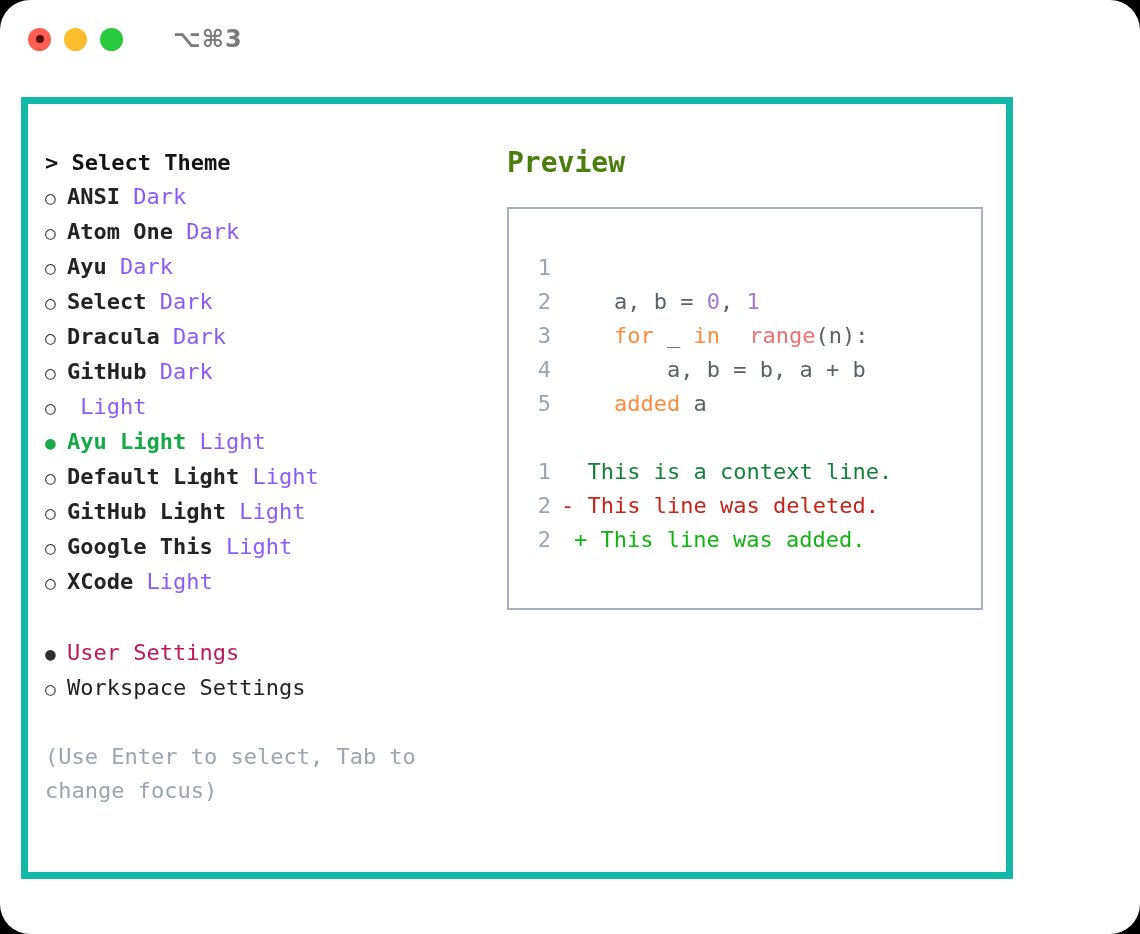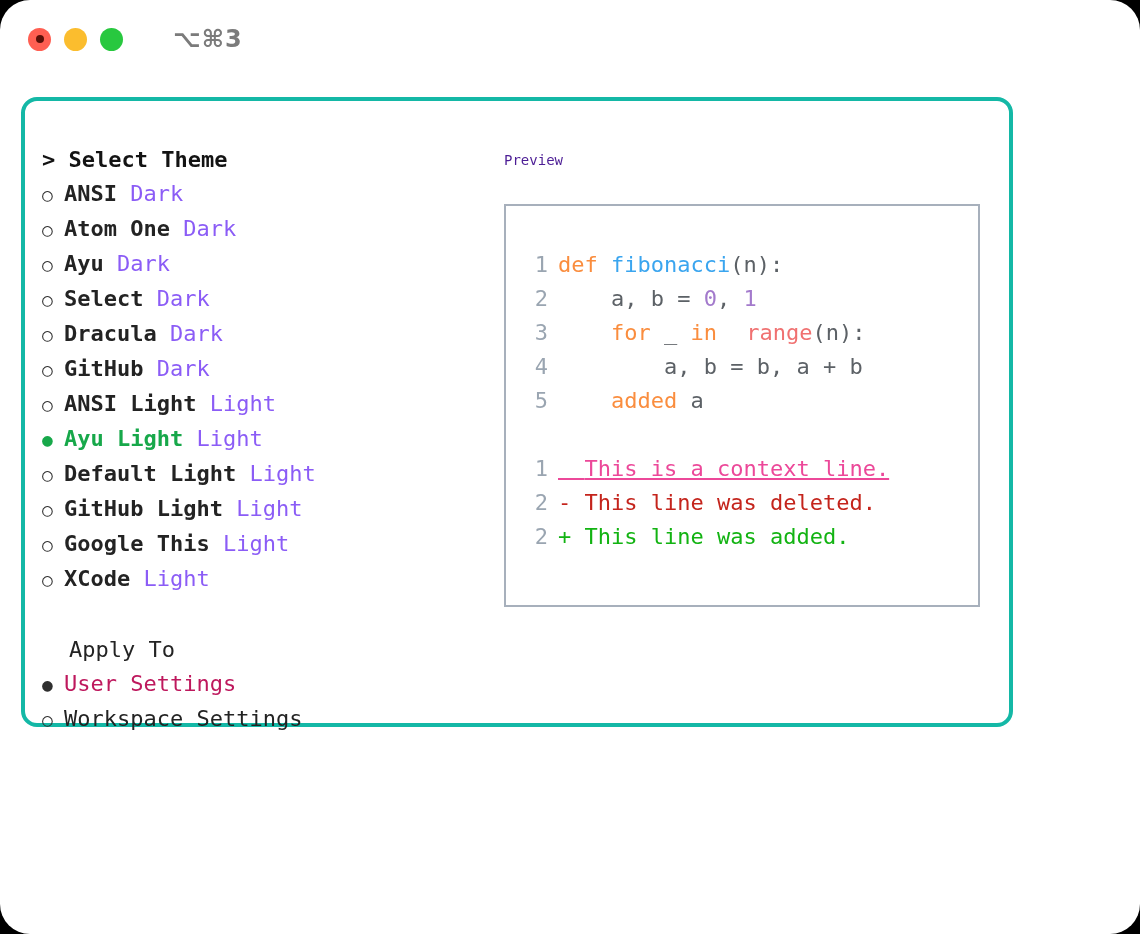--- a/index.html
+++ b/index.html
@@ -72,23 +72,23 @@
     letter-spacing: 1px;
     white-space: nowrap;
   }
 
   
   #panel {
     position: absolute;
     left: 21px;
     top: 97px;
     width: 992px;
-    height: 630px;
-    border: 4px solid #14b8a6;
-    border-radius: 16px;
+    height: 782px;
+    border: 7px solid #14b8a6;
+    border-radius: 1px;
     box-sizing: border-box;
     background: #ffffff;
   }
 
   #panel-inner {
     position: relative;
     width: 100%;
     height: 100%;
   }
 
@@ -158,23 +158,23 @@
   }
 
   
   #right-col {
     position: absolute;
     left: 479px;
     top: 42px;
     width: 490px;
   }
   #preview-title {
-    font-size: 14px;
-    font-weight: 400;
-    color: #4c1d95;
+    font-size: 28px;
+    font-weight: 700;
+    color: #4d7c0f;
     line-height: 34px;
   }
   #preview-box {
     margin-top: 27px;
     width: 476px;
     height: 403px;
     border: 2px solid #a7b0bc;
     box-sizing: border-box;
     background: #ffffff;
     position: relative;
@@ -200,23 +200,23 @@
   }
   .code-text { white-space: pre; }
 
   .tok-kw   { color: #fa8d3e; }
   .tok-fn   { color: #3aa5ef; }
   .tok-num  { color: #a37acc; }
   .tok-bi   { color: #f07171; margin-left: 16px; }
   .tok-pln  { color: #5c6166; }
 
   .diff-gap { height: 34px; }
-  .diff-ctx { color: #ec4899; text-decoration: underline; }
+  .diff-ctx { color: #15803d; }
   .diff-del { color: #c4241c; }
-  .diff-add { color: #12b312; }
+  .diff-add { color: #12b312; margin-left: 13px; }
 </style>
 </head>
 <body>
 
 <div id="window">
 
   <div id="titlebar">
     <div class="traffic-lights">
       <span class="dot dot-red"></span>
       <span class="dot dot-yellow"></span>
@@ -232,43 +232,43 @@
 
         <div class="section-header"><span>&gt; </span><span>Select Theme</span></div>
 
         <ul class="theme-list" id="theme-list">
             <li class="theme-row"><span class="bullet">○</span><span class="theme-name">ANSI</span><span class="theme-variant"> Dark</span></li>
             <li class="theme-row"><span class="bullet">○</span><span class="theme-name">Atom One</span><span class="theme-variant"> Dark</span></li>
             <li class="theme-row"><span class="bullet">○</span><span class="theme-name">Ayu</span><span class="theme-variant"> Dark</span></li>
             <li class="theme-row"><span class="bullet">○</span><span class="theme-name">Select</span><span class="theme-variant"> Dark</span></li>
             <li class="theme-row"><span class="bullet">○</span><span class="theme-name">Dracula</span><span class="theme-variant"> Dark</span></li>
             <li class="theme-row"><span class="bullet">○</span><span class="theme-name">GitHub</span><span class="theme-variant"> Dark</span></li>
-            <li class="theme-row"><span class="bullet">○</span><span class="theme-name">ANSI Light</span><span class="theme-variant"> Light</span></li>
+            <li class="theme-row"><span class="bullet">○</span><span class="theme-variant"> Light</span></li>
             <li class="theme-row selected"><span class="bullet">●</span><span class="theme-name">Ayu Light</span><span class="theme-variant"> Light</span></li>
             <li class="theme-row"><span class="bullet">○</span><span class="theme-name">Default Light</span><span class="theme-variant"> Light</span></li>
             <li class="theme-row"><span class="bullet">○</span><span class="theme-name">GitHub Light</span><span class="theme-variant"> Light</span></li>
             <li class="theme-row"><span class="bullet">○</span><span class="theme-name">Google This</span><span class="theme-variant"> Light</span></li>
             <li class="theme-row"><span class="bullet">○</span><span class="theme-name">XCode</span><span class="theme-variant"> Light</span></li>
           </ul>
 
         <div id="apply-block">
-          <div id="apply-header">Apply To</div>
           <ul class="theme-list" id="apply-list">
               <li class="apply-row selected"><span class="bullet">●</span><span class="apply-label">User Settings</span></li>
               <li class="apply-row"><span class="bullet">○</span><span class="apply-label">Workspace Settings</span></li>
             </ul>
         </div>
 
+        <div id="hint">(Use Enter to select, Tab to change focus)</div>
       </div>
 
       <div id="right-col">
         <div id="preview-title">Preview</div>
         <div id="preview-box">
           <div id="code-area">
-              <div class="code-line"><span class="lineno">1</span><span class="code-text"><span class="tok-kw">def </span><span class="tok-fn">fibonacci</span><span class="tok-pln">(n):</span></span></div>
+              <div class="code-line"><span class="lineno">1</span></div>
               <div class="code-line"><span class="lineno">2</span><span class="code-text"><span class="tok-pln">    a, b = </span><span class="tok-num">0</span><span class="tok-pln">, </span><span class="tok-num">1</span></span></div>
               <div class="code-line"><span class="lineno">3</span><span class="code-text"><span class="tok-pln">    </span><span class="tok-kw">for</span><span class="tok-pln"> _ </span><span class="tok-kw">in</span><span class="tok-pln"> </span><span class="tok-bi">range</span><span class="tok-pln">(n):</span></span></div>
               <div class="code-line"><span class="lineno">4</span><span class="code-text"><span class="tok-pln">        a, b = b, a + b</span></span></div>
               <div class="code-line"><span class="lineno">5</span><span class="code-text"><span class="tok-pln">    </span><span class="tok-kw">added</span><span class="tok-pln"> a</span></span></div>
               <div class="diff-gap"></div>
               <div class="code-line"><span class="lineno">1</span><span class="code-text diff-ctx"><span>  </span><span>This is a context line.</span></span></div>
               <div class="code-line"><span class="lineno">2</span><span class="code-text diff-del"><span>- </span><span>This line was deleted.</span></span></div>
               <div class="code-line"><span class="lineno">2</span><span class="code-text diff-add"><span>+ </span><span>This line was added.</span></span></div>
             </div>
         </div>

